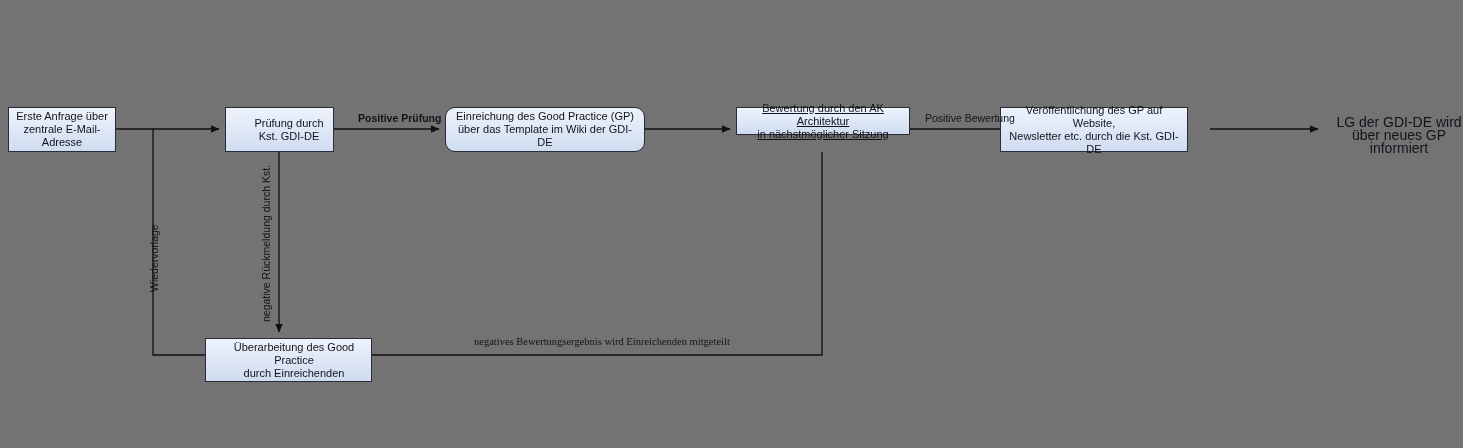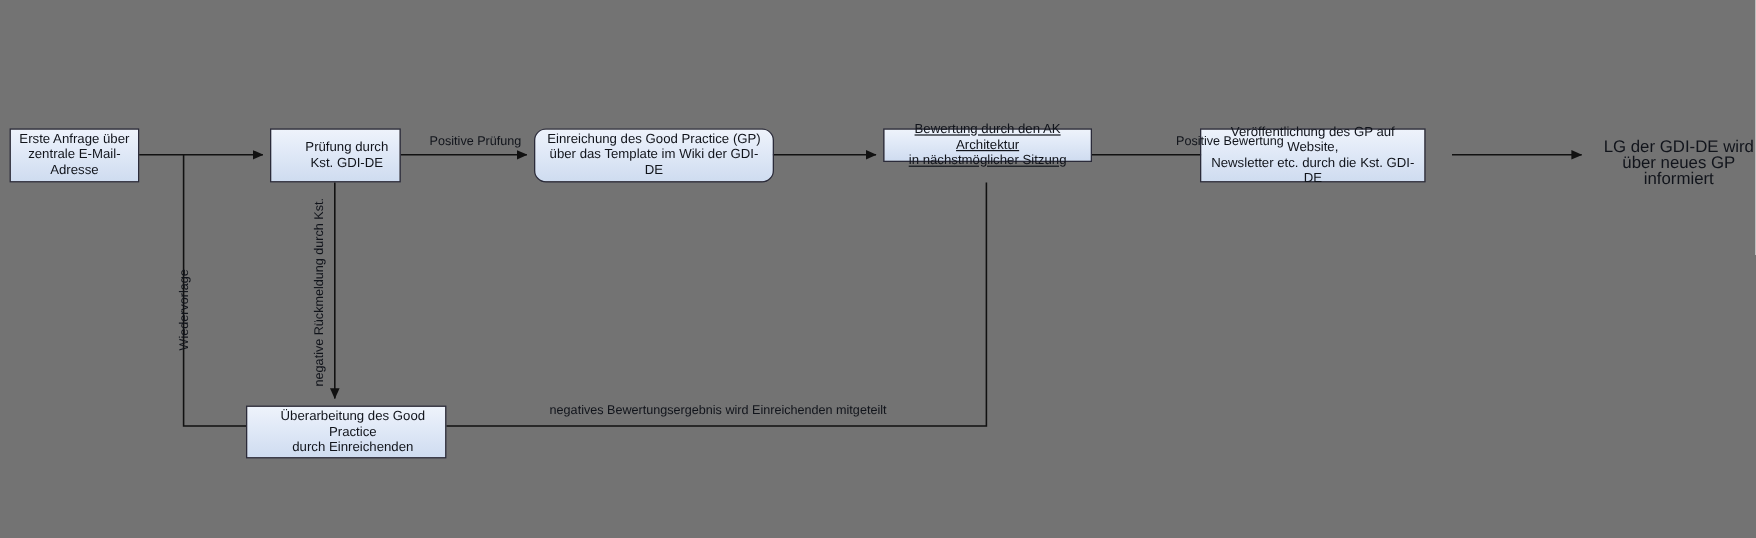--- a/index.html
+++ b/index.html
@@ -106,23 +106,23 @@
       <div class="node" style="left: 1000px; top: 107px; width: 188px; height: 45px;">
         <span class="node-label">Veröffentlichung des GP auf Website,
 Newsletter etc. durch die Kst. GDI-DE</span>
       </div>
       <div class="node" style="left: 205px; top: 338px; width: 167px; height: 44px; padding-left: 16px;">
         <span class="node-label">Überarbeitung des Good Practice
 durch Einreichenden</span>
       </div>
     </div>
   <div id="label-layer">
-      <div class="edge-label" style="left: 358px; top: 112px;">Positive Prüfung</div>
-      <div class="edge-label" style="left: 980px; top: 112px;">Positive Bewertung</div>
-      <div class="edge-label" style="left: 458px; top: 336px;">negatives Bewertungsergebnis wird Einreichenden mitgeteilt</div>
+      <div class="edge-label" style="left: 358px; top: 112px; font-weight: bold;">Positive Prüfung</div>
+      <div class="edge-label" style="left: 925px; top: 112px;">Positive Bewertung</div>
+      <div class="edge-label" style="left: 474px; top: 336px; font-family: Liberation Serif, serif;">negatives Bewertungsergebnis wird Einreichenden mitgeteilt</div>
       <div class="edge-label vert" style="left: 160px; top: 280px;">Wiedervorlage</div>
       <div class="edge-label vert" style="left: 272px; top: 310px;">negative Rückmeldung durch Kst.</div>
     </div>
   <div id="text-layer">
       <div class="free-text" style="left: 1334px; top: 116px; width: 130px;">LG der GDI-DE wird
 über neues GP informiert</div>
     </div>
 
 </div>
 

